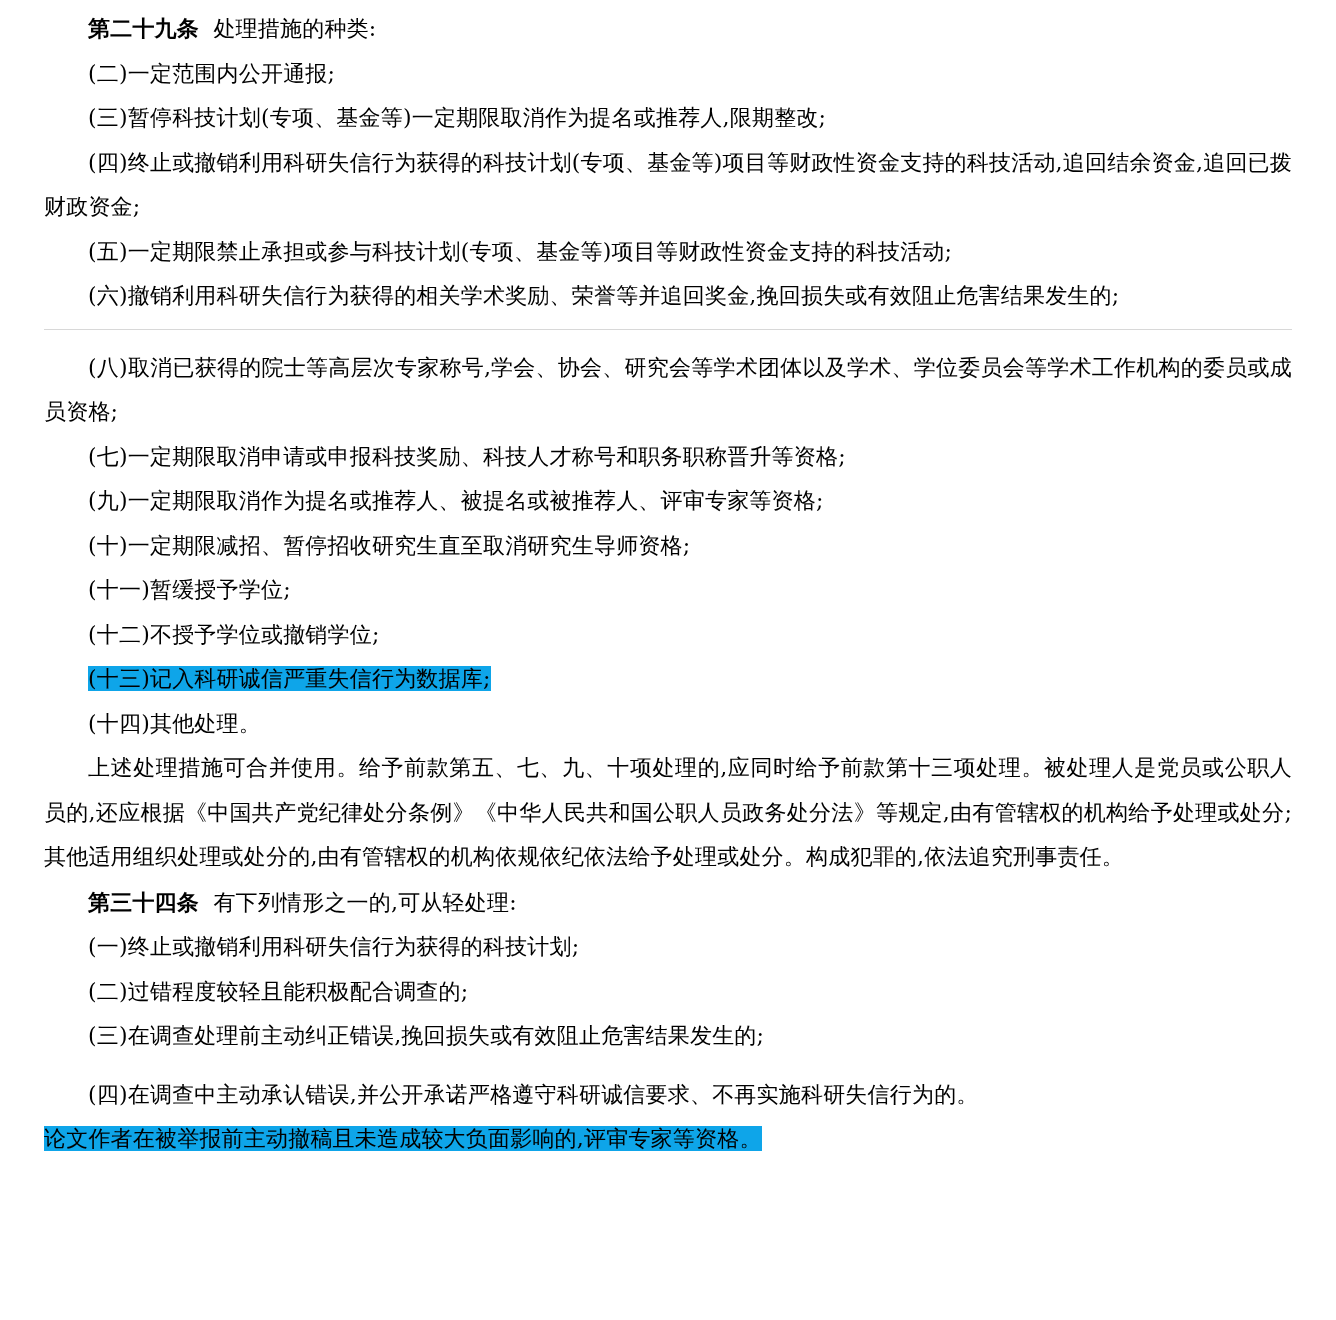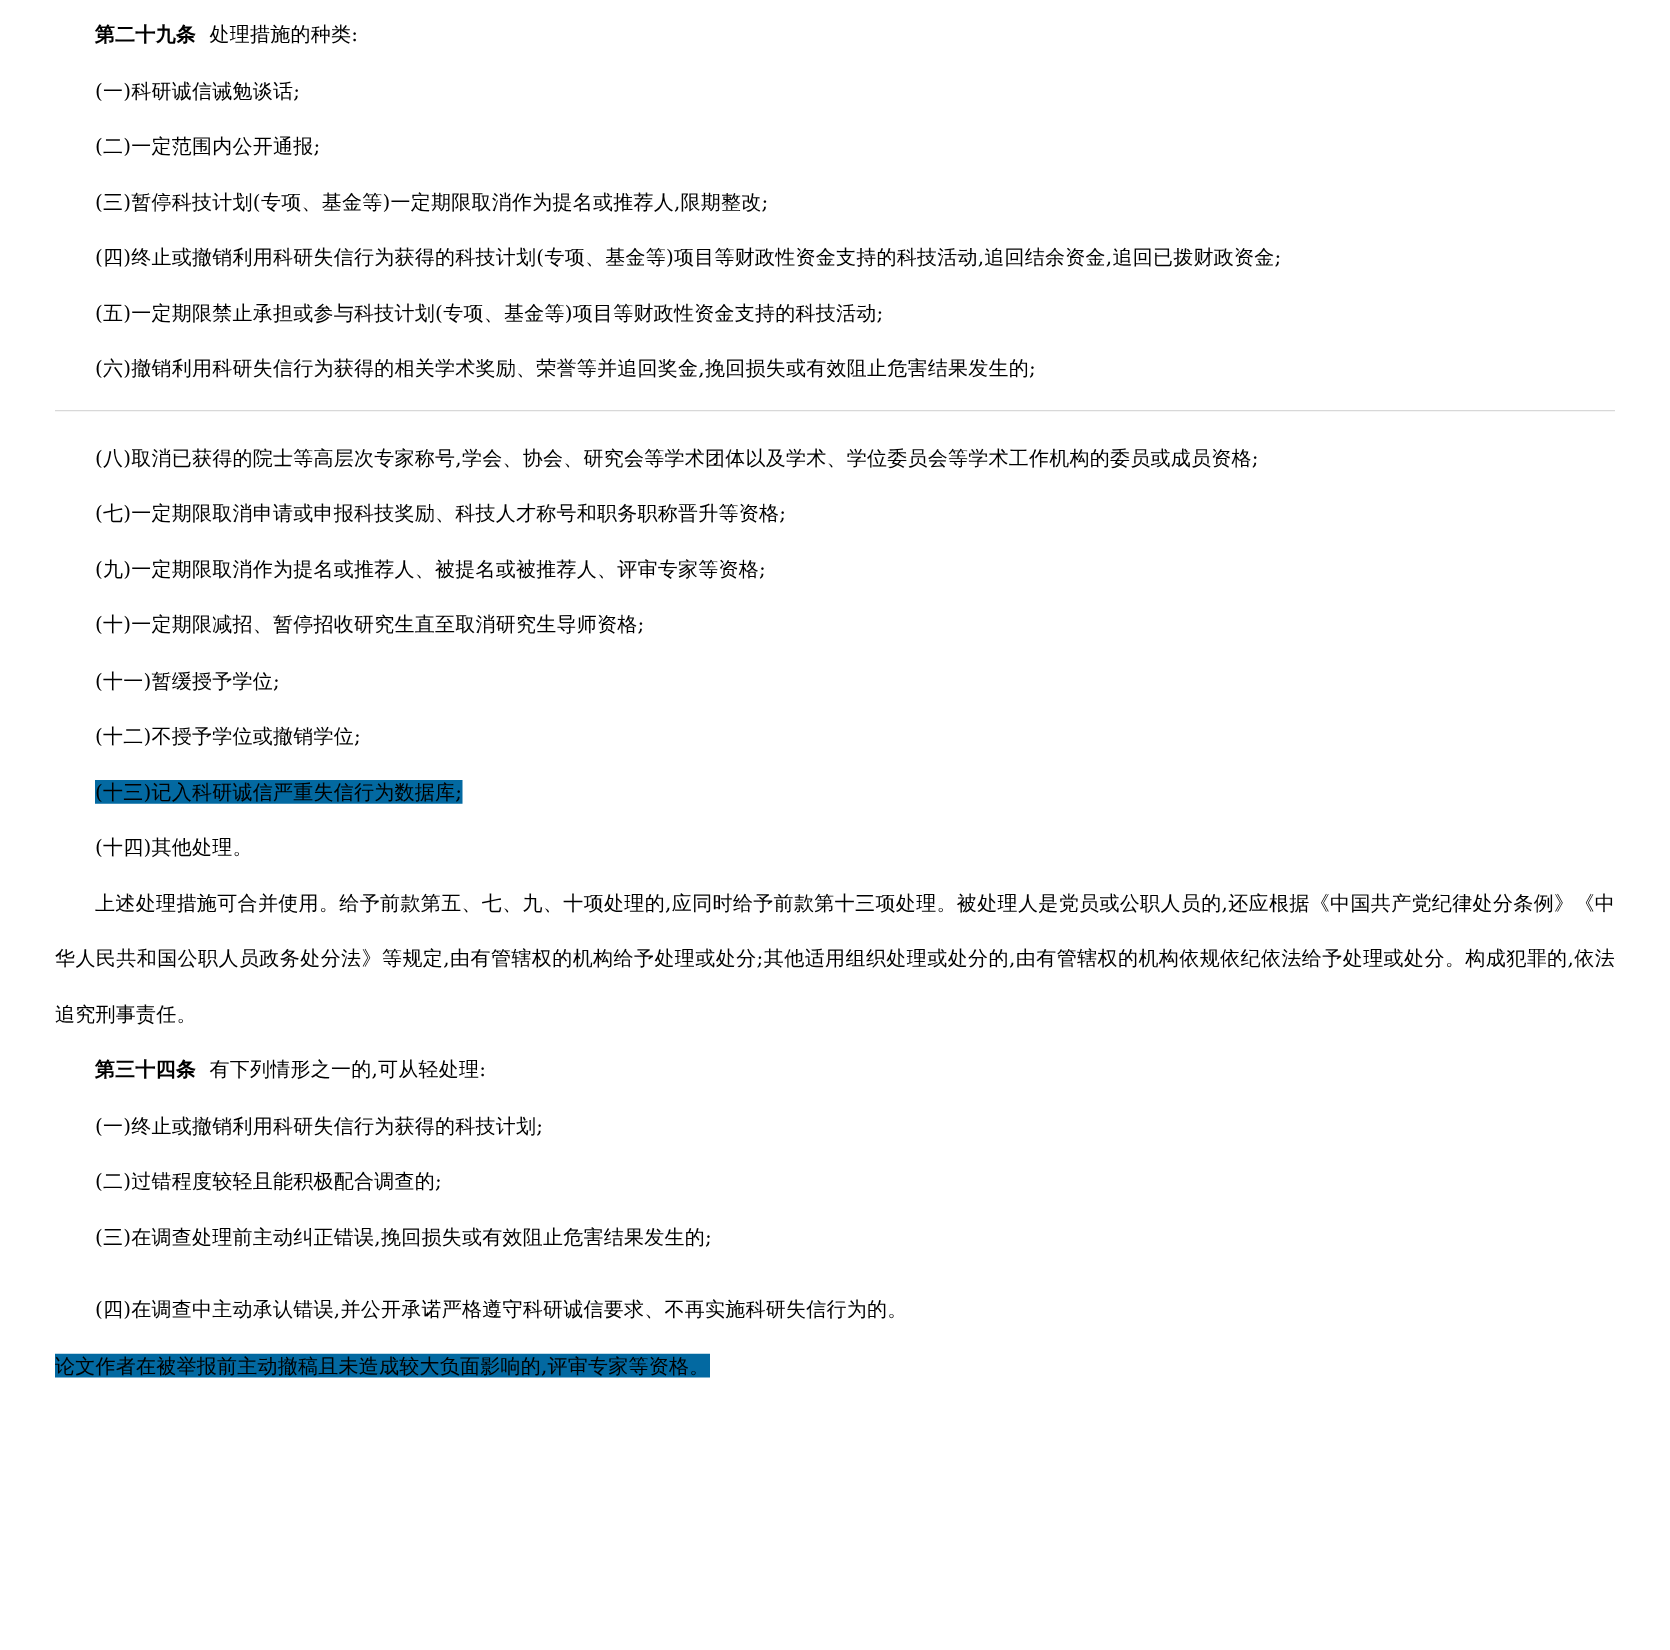--- a/index.html
+++ b/index.html
@@ -14,55 +14,54 @@
     color: #000000;
   }
   .page {
     position: relative;
     width: 1336px;
     min-height: 1320px;
     box-sizing: border-box;
     padding: 6px 44px 10px 44px;
   }
   .para {
-    font-size: 16px;
+    font-size: 22px;
     line-height: 44.5px;
     text-align: justify;
     text-justify: inter-ideograph;
     margin: 0;
     letter-spacing: 0.2px;
   }
   .indent {
     text-indent: 2em;
   }
   .art-title {
     font-weight: bold;
   }
   .hl-line {
     display: inline;
-    background: #0369a1;
+    background: #0ea5e9;
     box-decoration-break: clone;
     -webkit-box-decoration-break: clone;
   }
   .rule {
     border: 0;
     border-top: 1px solid #d8d8d8;
     margin: 2px 0 2px 0;
   }
   .spacer-sm { height: 8px; }
   .spacer-md { height: 14px; }
 </style>
 </head>
 <body>
 
 <div class="page">
 
   <p class="para indent"><span class="art-title">第二十九条</span>&nbsp;&nbsp;<span>处理措施的种类:</span></p>
 
-  <p class="para indent">(一)科研诚信诫勉谈话;</p>
   <p class="para indent">(二)一定范围内公开通报;</p>
   <p class="para indent">(三)暂停科技计划(专项、基金等)一定期限取消作为提名或推荐人,限期整改;</p>
   <p class="para indent">(四)终止或撤销利用科研失信行为获得的科技计划(专项、基金等)项目等财政性资金支持的科技活动,追回结余资金,追回已拨财政资金;</p>
   <p class="para indent">(五)一定期限禁止承担或参与科技计划(专项、基金等)项目等财政性资金支持的科技活动;</p>
   <p class="para indent">(六)撤销利用科研失信行为获得的相关学术奖励、荣誉等并追回奖金,挽回损失或有效阻止危害结果发生的;</p>
 
   <div class="spacer-sm"></div>
   <hr class="rule">
   <div class="spacer-md"></div>
 

